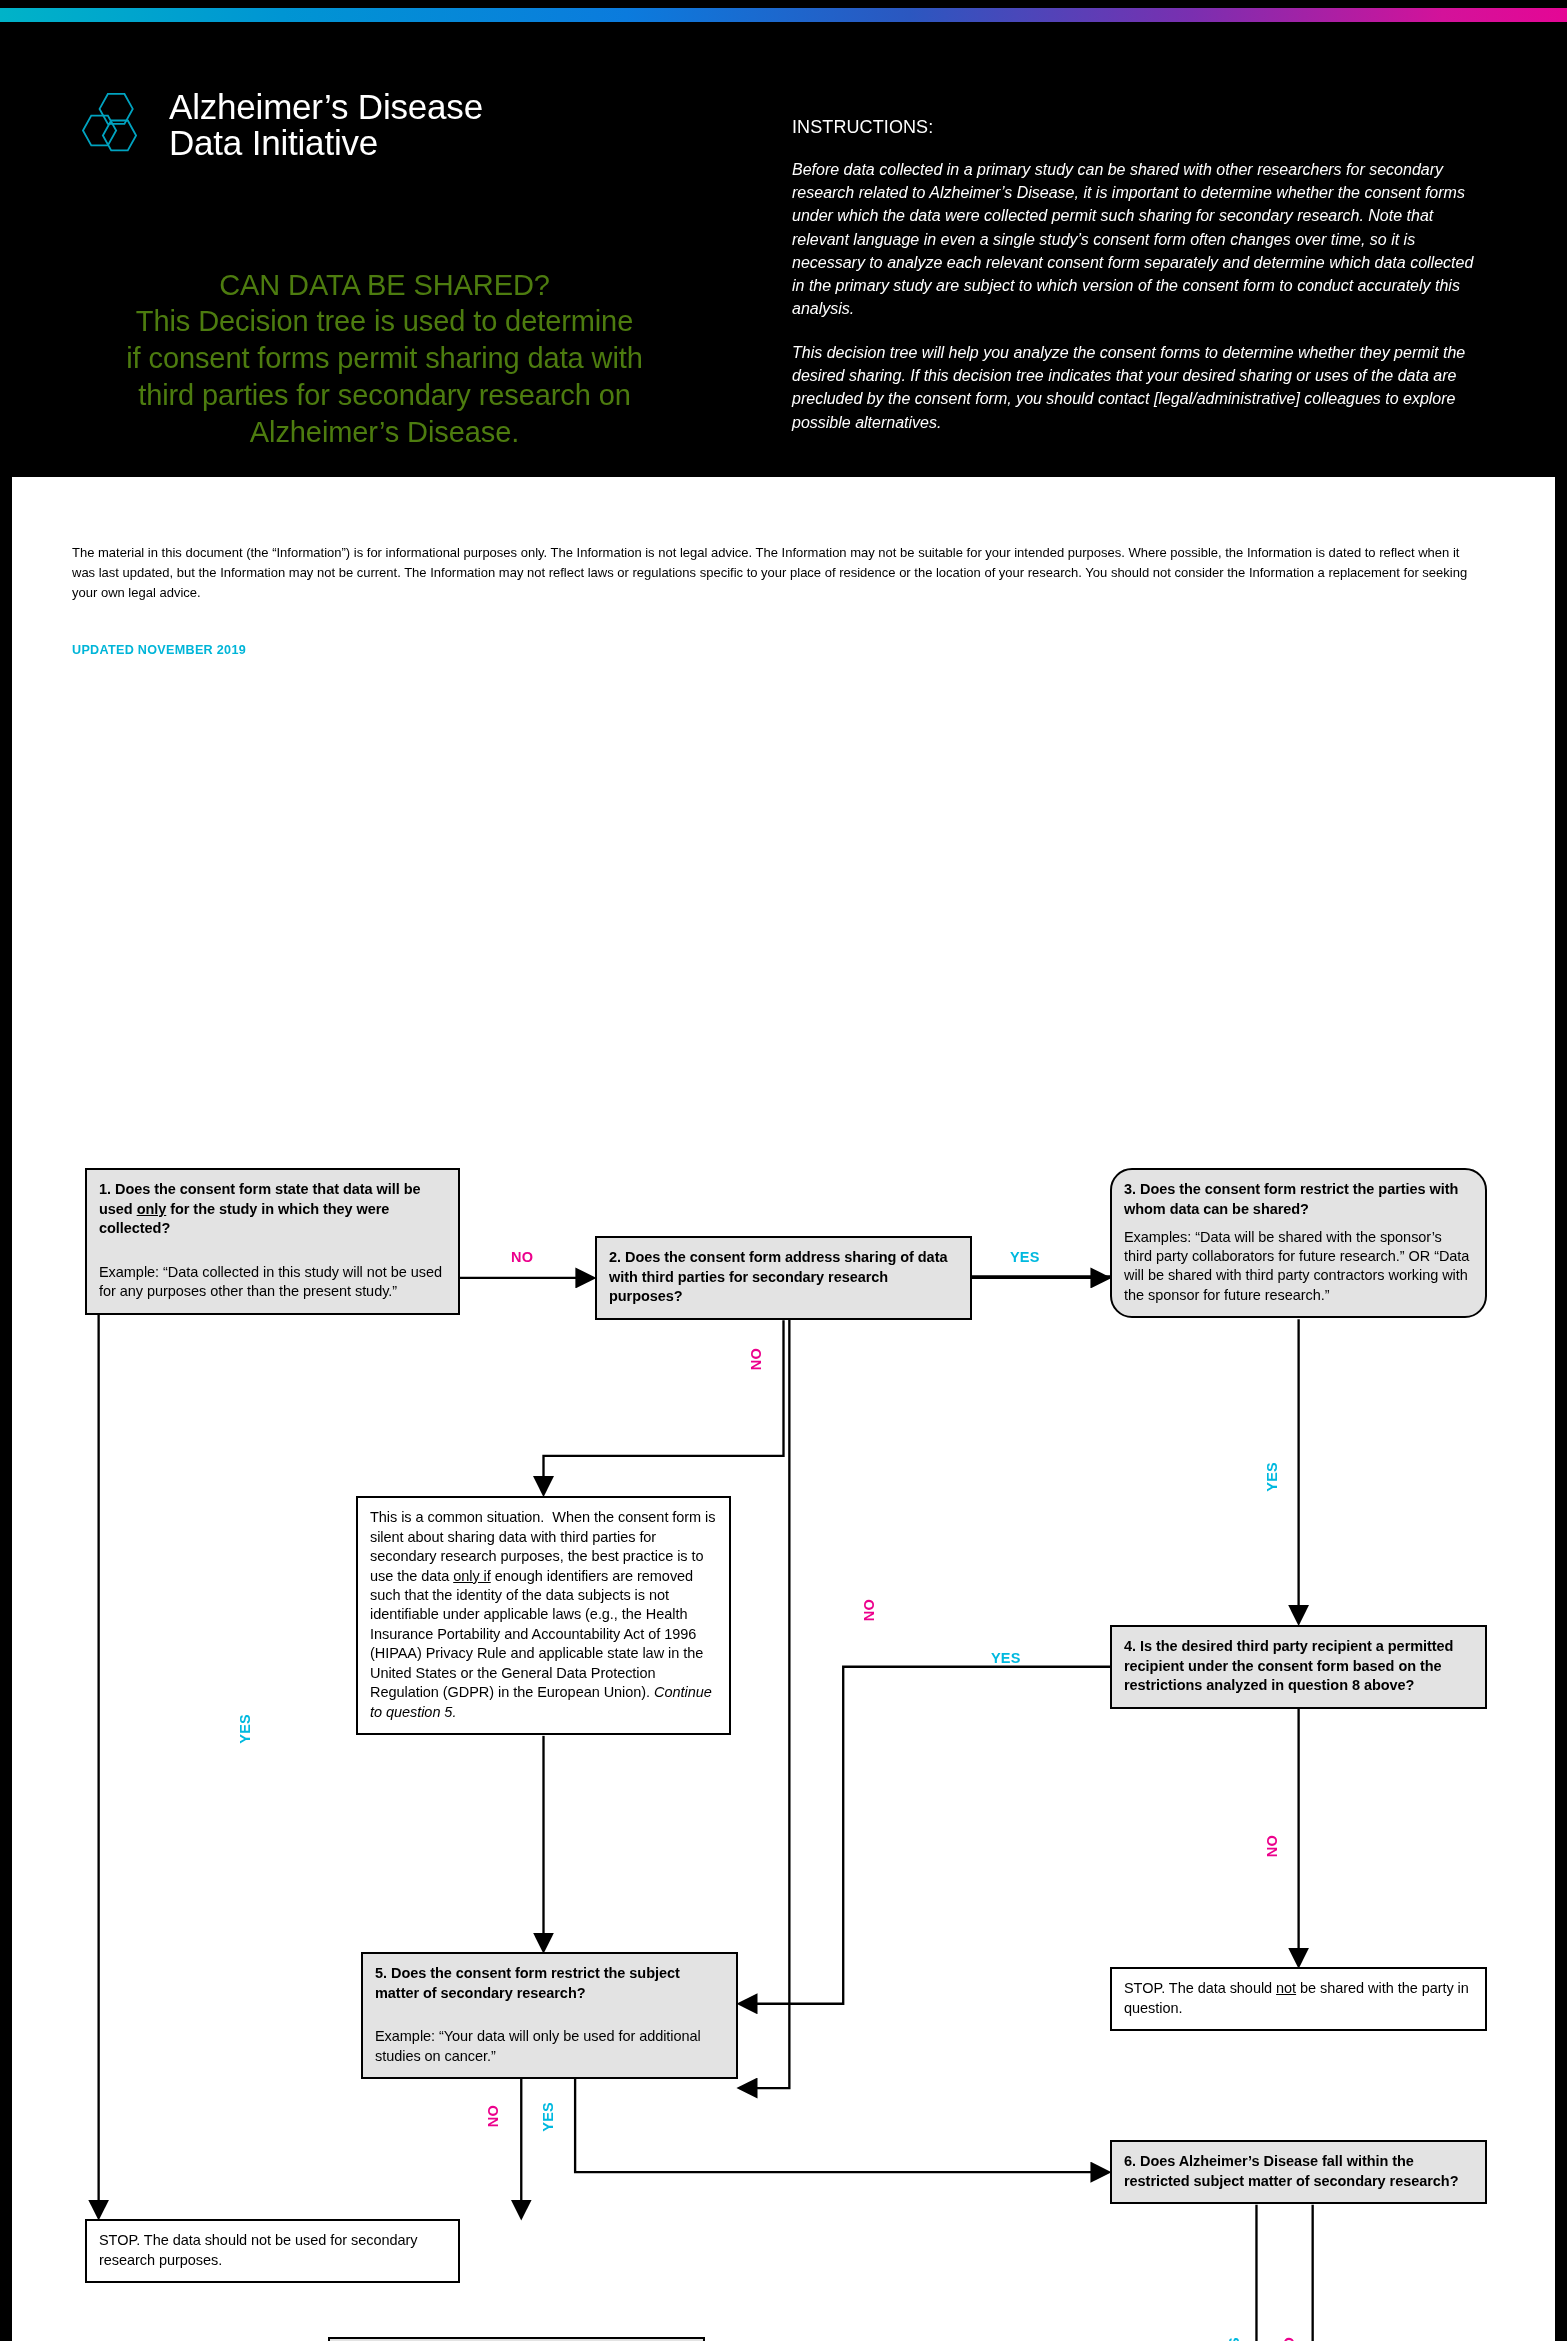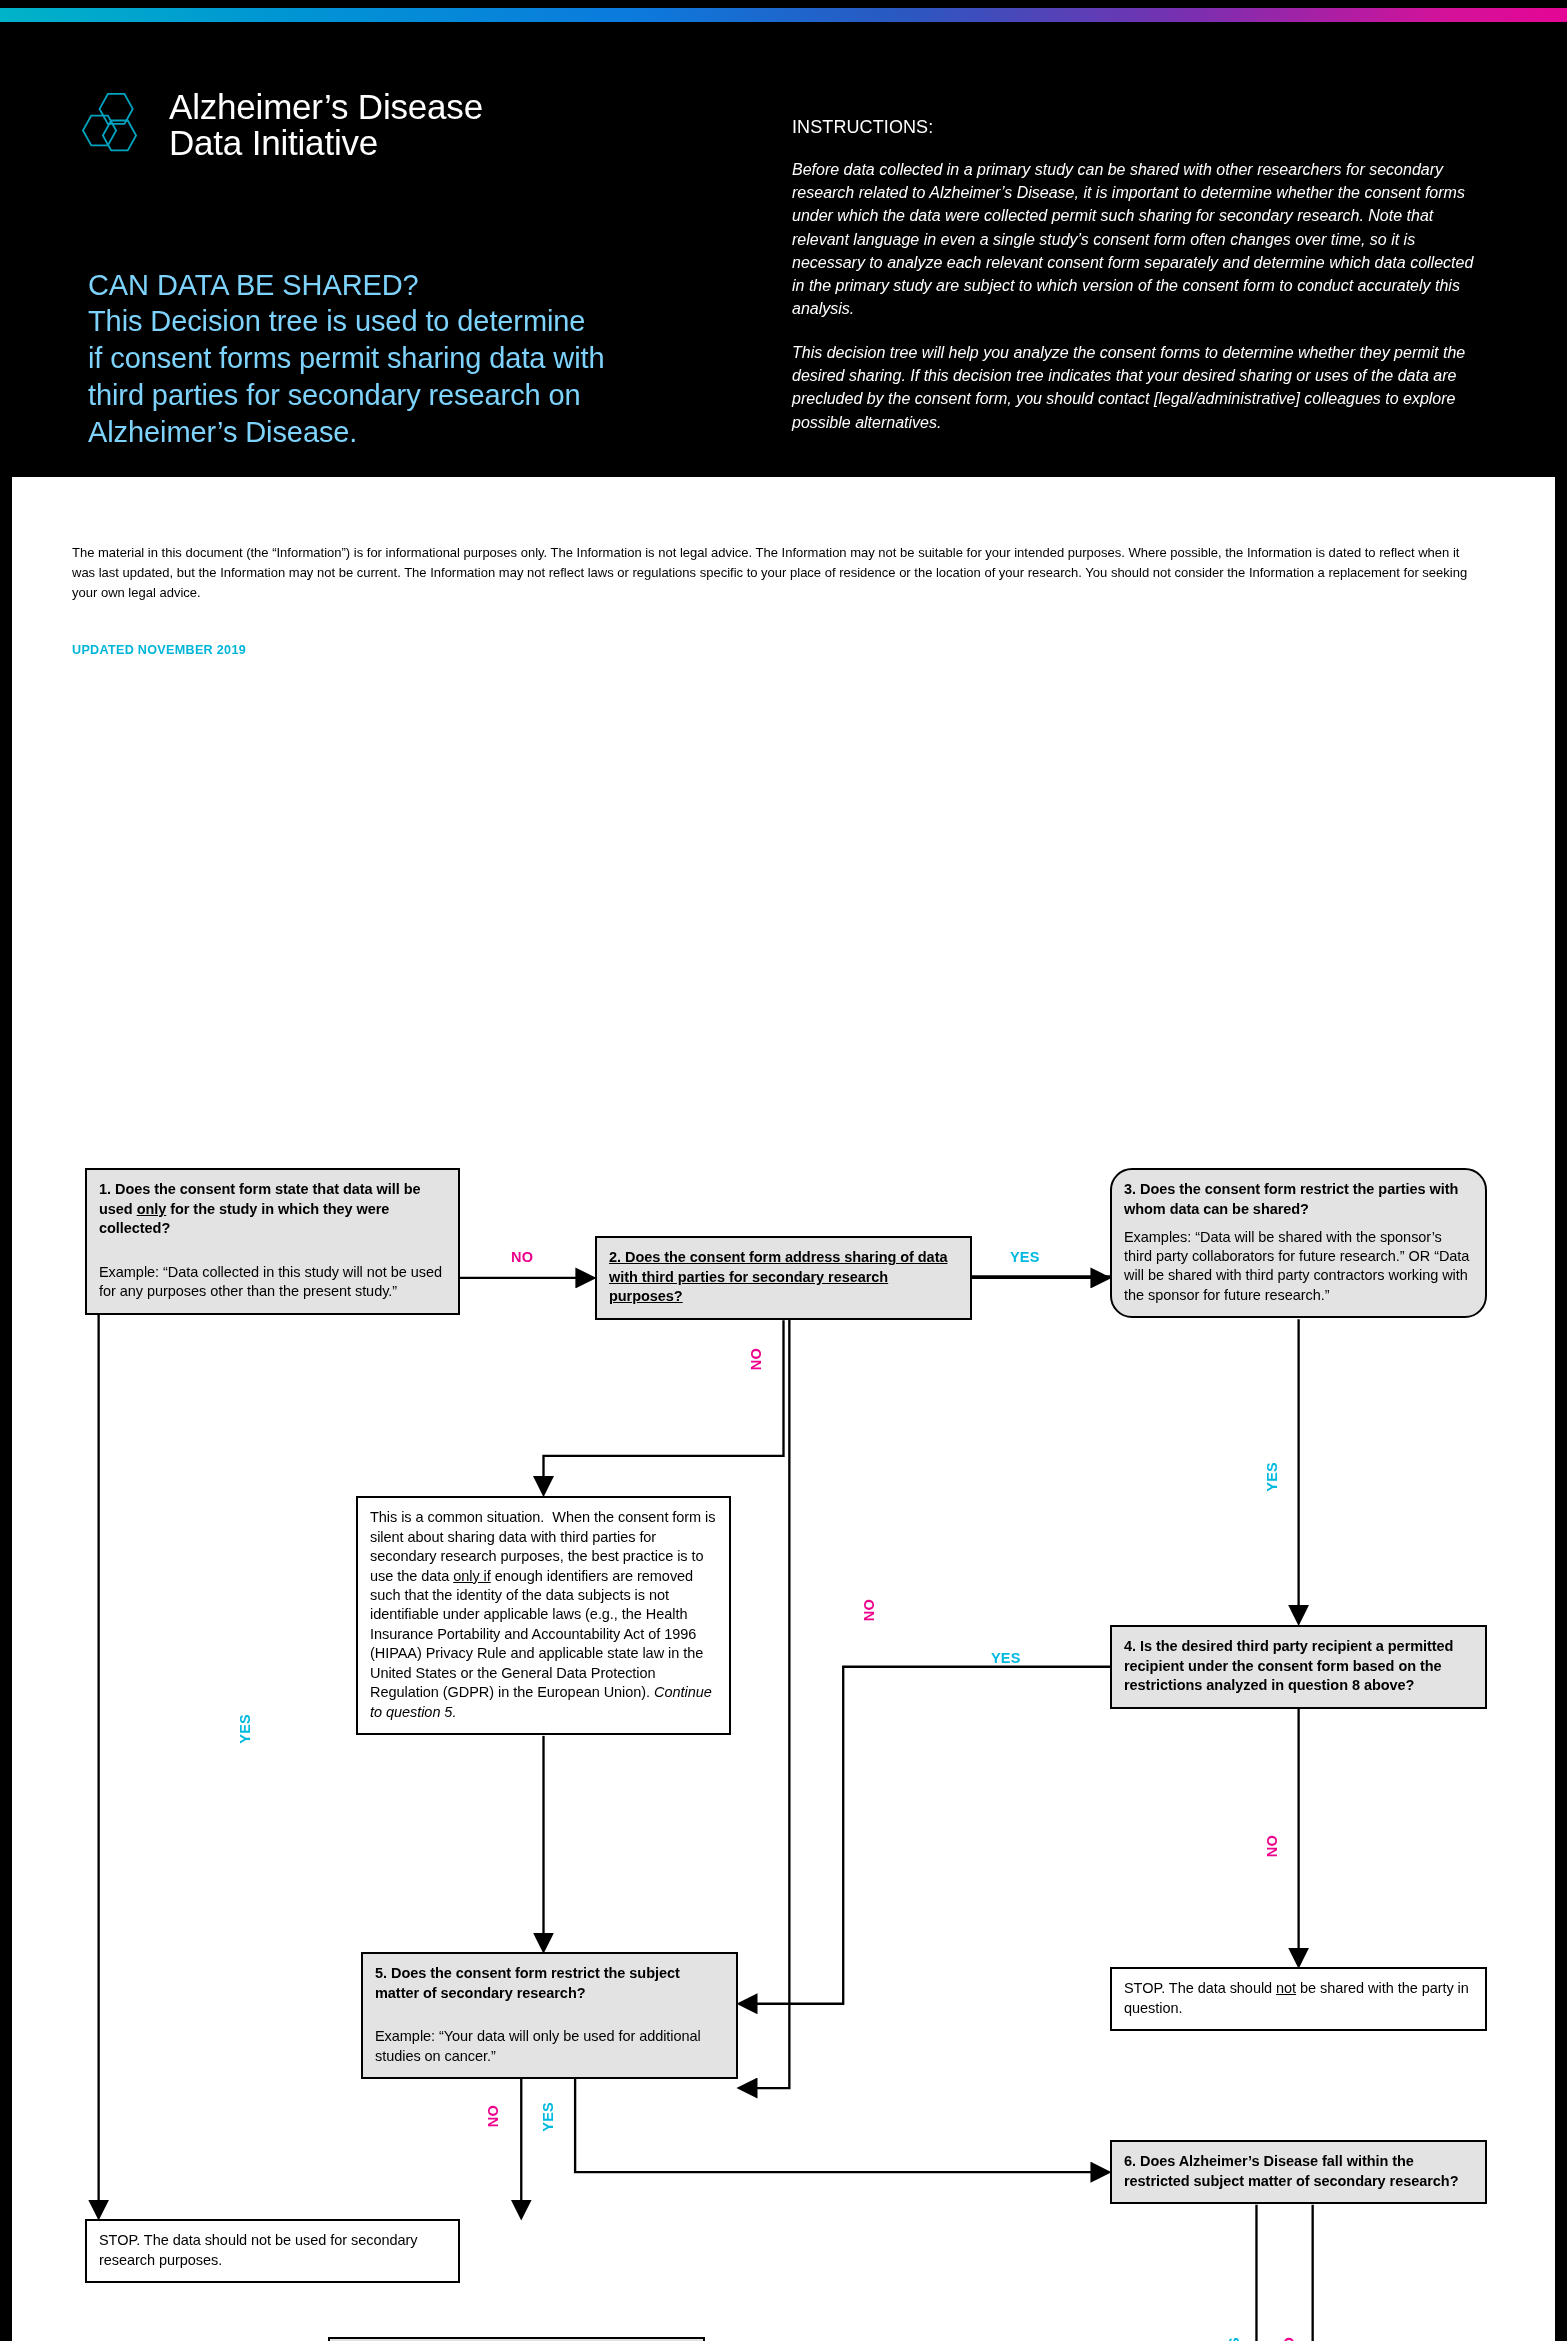--- a/index.html
+++ b/index.html
@@ -12,22 +12,22 @@
   #gradient-bar{position:absolute;left:0;top:8.4px;width:1568px;height:14px;
     background:linear-gradient(90deg,#00b3c8 0%,#0095d3 18%,#0b7bdd 40%,#2b57c0 58%,#7a2fb0 76%,#d3129a 92%,#e50695 100%);}
   #header{position:absolute;left:0;top:22.5px;width:1568px;height:454px;background:#000;}
 
   #logo-block{position:absolute;left:73px;top:61px;display:flex;align-items:center;gap:13px;}
   #logo-mark{width:83px;height:83px;flex:0 0 auto;}
   #logo-text{color:#fff;line-height:1.02;}
   #logo-text .l1{font-size:35px;font-weight:400;letter-spacing:-0.2px;}
   #logo-text .l2{font-size:35px;font-weight:400;letter-spacing:-0.2px;}
 
-  #headline{position:absolute;left:88px;top:244px;width:623px;color:#7dd3fc;
-    font-size:29px;line-height:1.27;font-weight:400;letter-spacing:-0.1px;}
+  #headline{position:absolute;left:73px;top:244px;width:623px;color:#4d7c0f;
+    font-size:29px;line-height:1.27;font-weight:400;letter-spacing:-0.1px;text-align:center;}
 
   #instructions{position:absolute;left:792px;top:94px;width:693px;color:#fff;}
   #instructions .ins-title{font-size:18px;font-weight:400;letter-spacing:0.1px;}
   #instructions p{font-size:16px;line-height:1.45;margin:20.6px 0 0 0;font-weight:400;font-style:italic;}
 
   
   #sheet{position:absolute;left:12px;top:477px;width:1543px;height:1925px;background:#fff;}
 
   #disclaimer{position:absolute;left:60px;top:66px;width:1405px;color:#000;
     font-size:13px;line-height:1.52;}
@@ -119,21 +119,21 @@
           <path d="M1057.5,4297.1875 L1057.5,4709.53125 L2341,4709.53125"></path>
           <path d="M675,4133.59375 L495,4133.59375" marker-end="none"></path>
         </g>
     </svg>
 
     <div class="node q" style="left:73px;top:691px;width:375px;">
       <div class="qtitle">1. Does the consent form state that data will be used <u>only</u> for the study in which they were collected?</div>
       <div class="qbody">Example: “Data collected in this study will not be used for any purposes other than the present study.”</div>
     </div>
 
-    <div class="node q" style="left:583px;top:759px;width:377px;text-decoration:underline;">
+    <div class="node q" style="left:583px;top:759px;width:377px;">
       <div class="qtitle">2. Does the consent form address sharing of data with third parties for secondary research purposes?</div>
     </div>
 
     <div class="node q" style="left:1098px;top:691px;width:377px;border-radius:22px;">
       <div class="qtitle">3. Does the consent form restrict the parties with whom data can be shared?</div>
       <div class="qbody tight">Examples: “Data will be shared with the sponsor’s third party collaborators for future research.” OR “Data will be shared with third party contractors working with the sponsor for future research.”</div>
     </div>
 
     <div class="node t" style="left:344px;top:1019px;width:375px;">
       <div class="tbody">This is a common situation.&nbsp; When the consent form is silent about sharing data with third parties for secondary research purposes, the best practice is to use the data <u>only if</u> enough identifiers are removed such that the identity of the data subjects is not identifiable under applicable laws (e.g., the Health Insurance Portability and Accountability Act of 1996 (HIPAA) Privacy Rule and applicable state law in the United States or the General Data Protection Regulation (GDPR) in the European Union). <i>Continue to question 5.</i></div>

